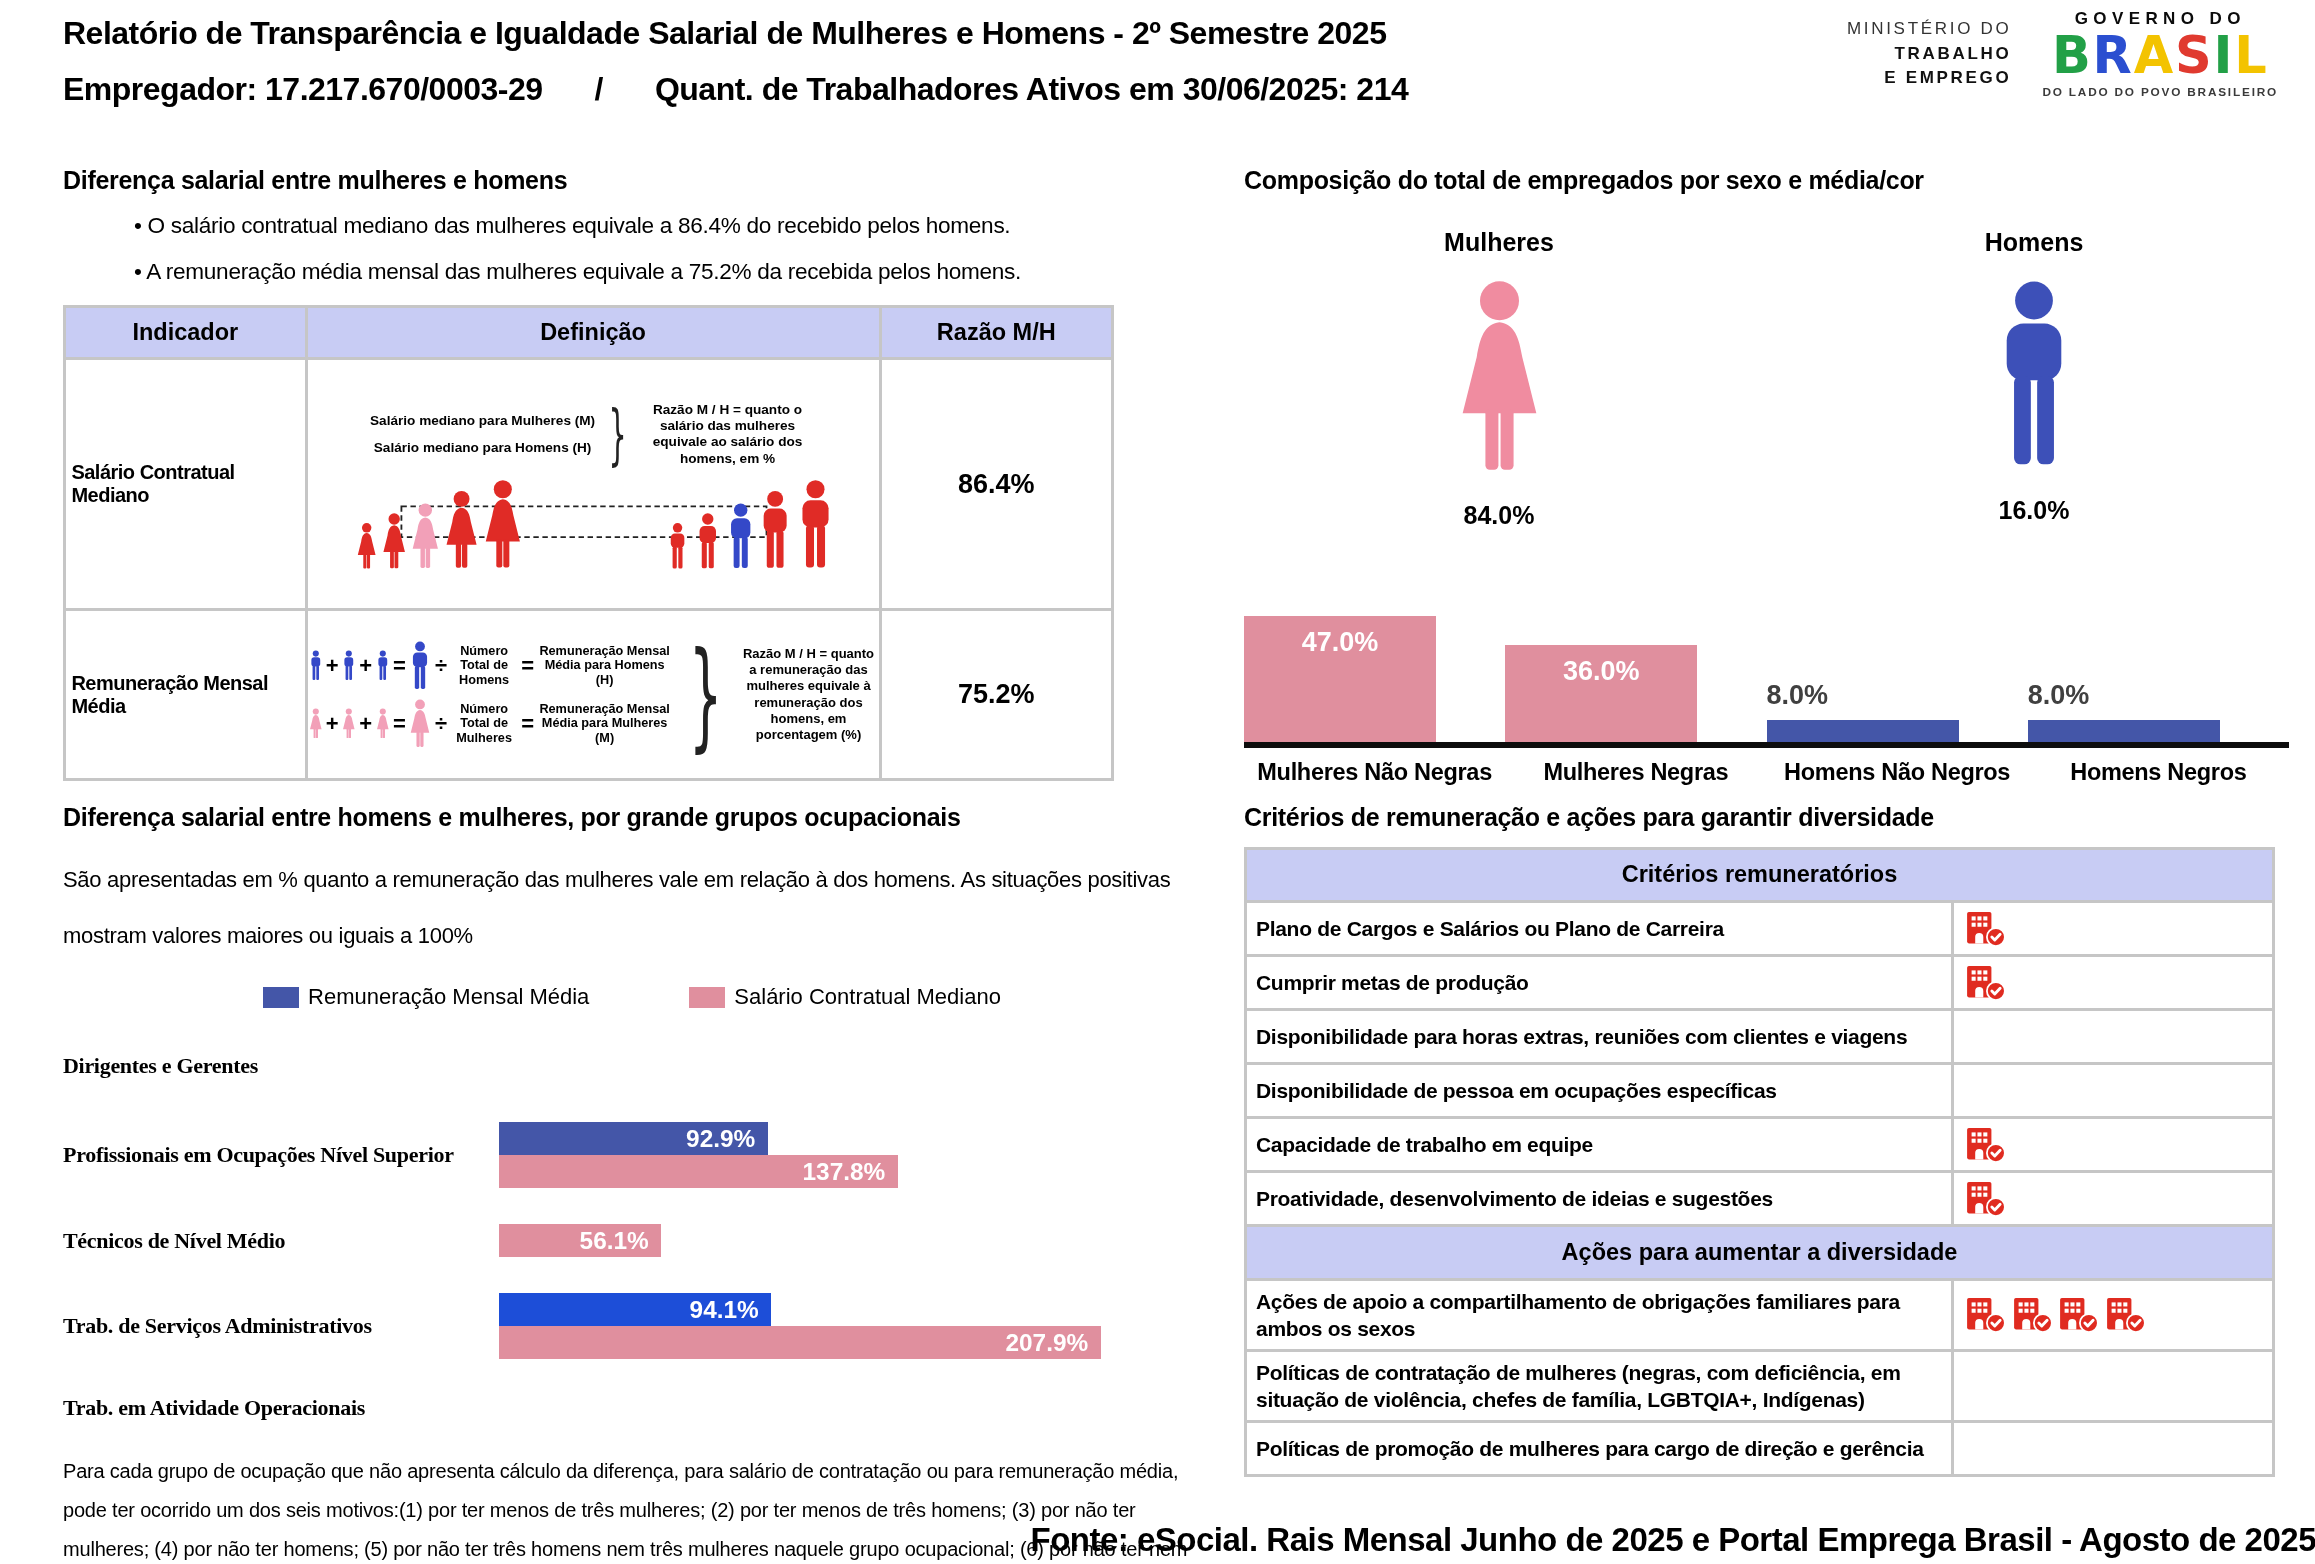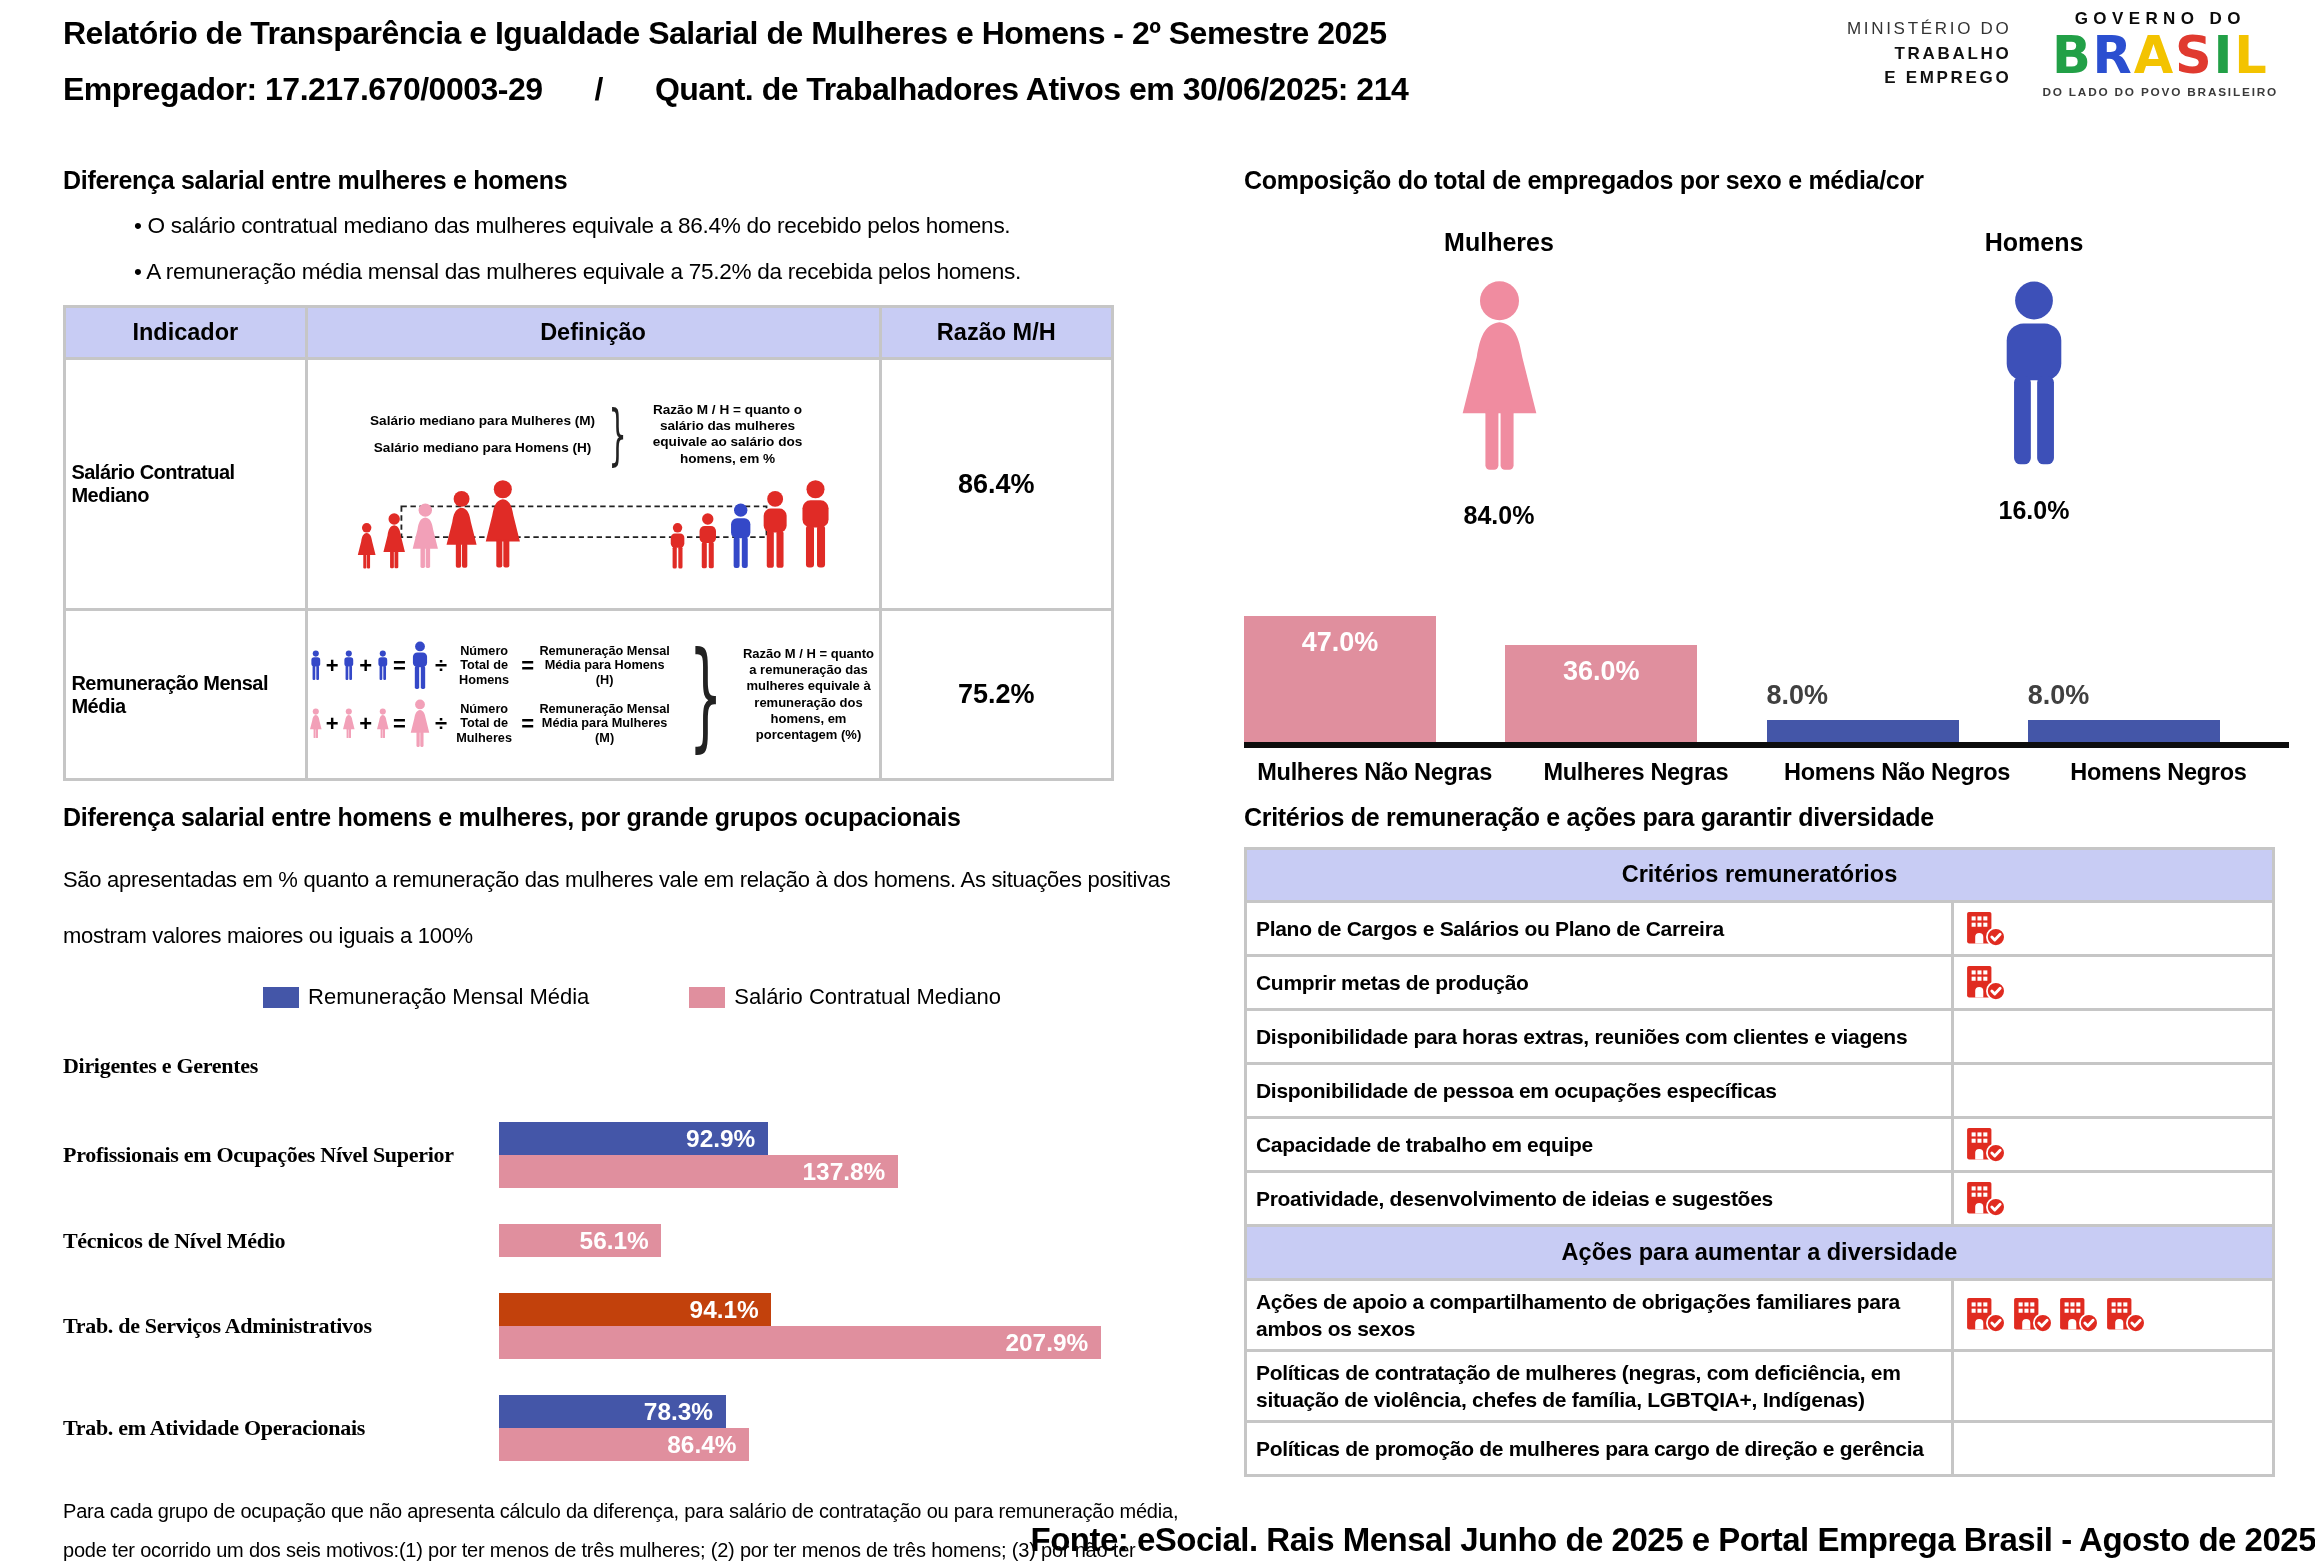--- a/index.html
+++ b/index.html
@@ -330,38 +330,30 @@
           <div class="hlabel">Técnicos de Nível Médio</div>
           <div class="hbars">
             <div class="hbar" style="width: 26.7143%; background: rgb(224, 143, 158);">
               <span>56.1%</span>
             </div>
           </div>
         </div>
         <div class="hrow">
           <div class="hlabel">Trab. de Serviços Administrativos</div>
           <div class="hbars">
-            <div class="hbar" style="width: 44.8095%; background: #c2410c;">
+            <div class="hbar" style="width: 44.8095%; background: #1d4ed8;">
               <span>94.1%</span>
             </div>
             <div class="hbar" style="width: 99%; background: rgb(224, 143, 158);">
               <span>207.9%</span>
             </div>
           </div>
         </div>
         <div class="hrow">
           <div class="hlabel">Trab. em Atividade Operacionais</div>
-          <div class="hbars">
-            <div class="hbar" style="width: 37.2857%; background: rgb(68, 86, 168);">
-              <span>78.3%</span>
-            </div>
-            <div class="hbar" style="width: 41.1429%; background: rgb(224, 143, 158);">
-              <span>86.4%</span>
-            </div>
-          </div>
         </div>
       </div>
     <div class="occ-footnote">Para cada grupo de ocupação que não apresenta cálculo da diferença, para salário de contratação ou para remuneração média, pode ter ocorrido um dos seis motivos:(1) por ter menos de três mulheres; (2) por ter menos de três homens; (3) por não ter mulheres; (4) por não ter homens; (5) por não ter três homens nem três mulheres naquele grupo ocupacional; (6) por não ter nem homens nem mulheres naquele grupo ocupacional</div>
   </div>
 
   <div id="sec-crit">
     <div class="sec-heading">Critérios de remuneração e ações para garantir diversidade</div>
     <div class="crit-table">
         <div class="crit-header">Critérios remuneratórios</div>
         <div class="crit-row">

